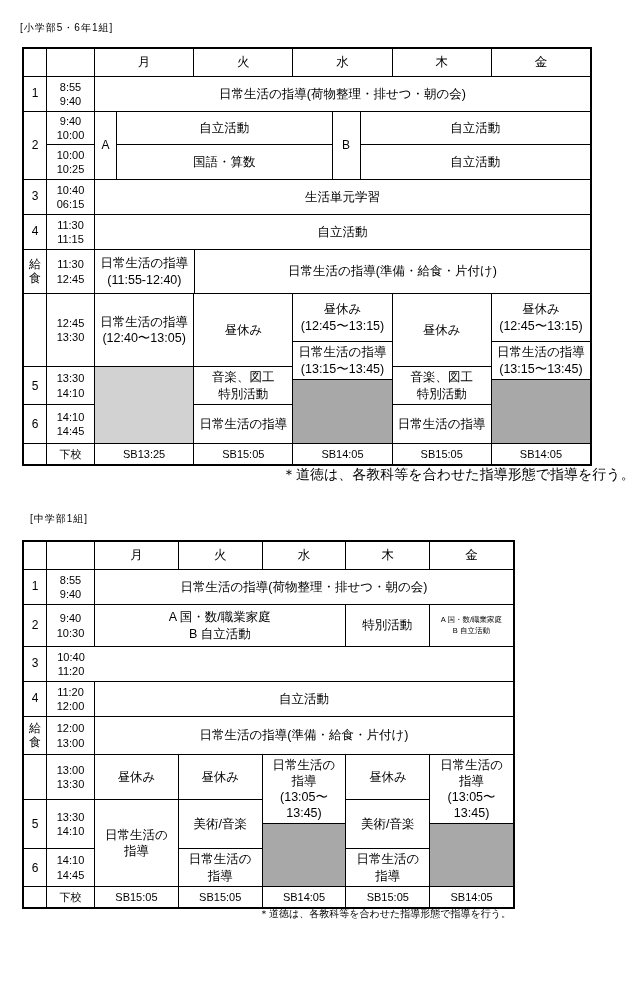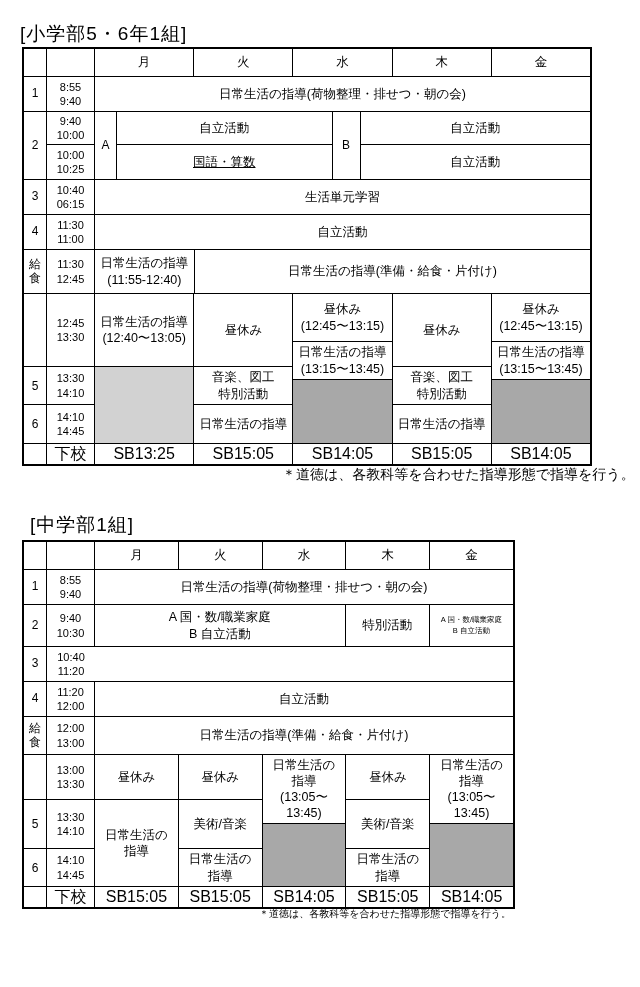--- a/index.html
+++ b/index.html
@@ -1,21 +1,21 @@
 <!DOCTYPE html>
 <html style="--gray-light: #d2d2d2; --gray-dark: #a8a8a8;"><head>
 <meta charset="utf-8">
 <style>
   * { box-sizing: border-box; margin: 0; padding: 0; }
   html,body { background:#fff; }
   .canvas {
     position: relative; width: 640px; height: 987px; background: #fff;
     font-family: "Liberation Sans", "DejaVu Sans", sans-serif; color: #000;
   }
-  .title { position: absolute; font-size: 19px; letter-spacing: 1px; white-space: nowrap; }
+  .title { position: absolute; font-size: 10px; letter-spacing: 1px; white-space: nowrap; }
   .footnote { position: absolute; white-space: nowrap; }
   .tbl { position: absolute; border: 2px solid #000; display: flex; flex-direction: column; font-size: 12.5px; background:#fff; }
   .band { display: flex; border-bottom: 1px solid #000; }
   .tbl .band:last-child { border-bottom: none; }
   .cell, .stack { border-right: 1px solid #000; }
   .band > :last-child { border-right: none; }
   .cell { display: flex; flex-direction: column; align-items: center; justify-content: center; text-align: center; overflow: hidden; line-height: 1.3; }
   .stack { display: flex; flex-direction: column; overflow: hidden; }
   .scell { display: flex; flex-direction: column; align-items: center; justify-content: center; text-align: center; overflow: hidden; line-height: 1.3; flex: 0 0 auto; }
   .scell:not(:last-child) { border-bottom: 1px solid #000; }
@@ -27,21 +27,21 @@
   .ab { width: 22px; font-size: 12px; flex-shrink: 0; }
   .ab-b { width: 28px; }
   .tfs { font-size: 11px; }
   .lrow { display: flex; border-bottom: 1px solid #000; flex: 0 0 auto; }
   .lrow:last-child { border-bottom: none; }
   .lno { width: 23px; border-right: 1px solid #000; display: flex; align-items: center; justify-content: center; font-size: 12px; }
   .ltime { flex: 1; display: flex; flex-direction: column; align-items: center; justify-content: center; font-size: 11px; line-height: 1.3; text-align: center; overflow: hidden; }
   .gray-l { background: var(--gray-light, #d2d2d2); }
   .gray-d { background: var(--gray-dark, #a8a8a8); }
   .small { font-size: 7.5px; line-height: 1.45; }
-  .dsm { font-size: 16px; }
+  .dsm { font-size: 11px; }
   .ln { display: block; }
 </style>
 </head>
 <body>
 
 <div class="canvas">
 
   <div class="title" style="left:20px; top:21px;">[小学部5・6年1組]</div>
 
   <div class="tbl" style="left:22px; top:47px; width:570px;">
@@ -73,21 +73,21 @@
           <span class="ln">10:00</span>
         </div>
         <div class="scell tfs" style="flex:1 1 0;">
           <span class="ln">10:00</span>
           <span class="ln">10:25</span>
         </div>
       </div>
       <div class="cell ab">A</div>
       <div class="stack f-a">
         <div class="scell" style="height:33px;">自立活動</div>
-        <div class="scell" style="flex:1 1 0;text-decoration:underline;">国語・算数</div>
+        <div class="scell" style="flex:1 1 0;">国語・算数</div>
       </div>
       <div class="cell ab ab-b">B</div>
       <div class="stack f-b">
         <div class="scell" style="height:33px;">自立活動</div>
         <div class="scell" style="flex:1 1 0;">自立活動</div>
       </div>
     </div>
 
     <div class="band" style="height:35px;">
       <div class="cell c-no">3</div>
@@ -95,21 +95,21 @@
         <span class="ln">10:40</span>
         <span class="ln">06:15</span>
       </div>
       <div class="cell f5">生活単元学習</div>
     </div>
 
     <div class="band" style="height:35px;">
       <div class="cell c-no">4</div>
       <div class="cell c-time">
         <span class="ln">11:30</span>
-        <span class="ln">11:00</span>
+        <span class="ln">11:15</span>
       </div>
       <div class="cell f5">自立活動</div>
     </div>
 
     <div class="band" style="height:44px;">
       <div class="cell c-no">給食</div>
       <div class="cell c-time">
         <span class="ln">11:30</span>
         <span class="ln">12:45</span>
       </div>

